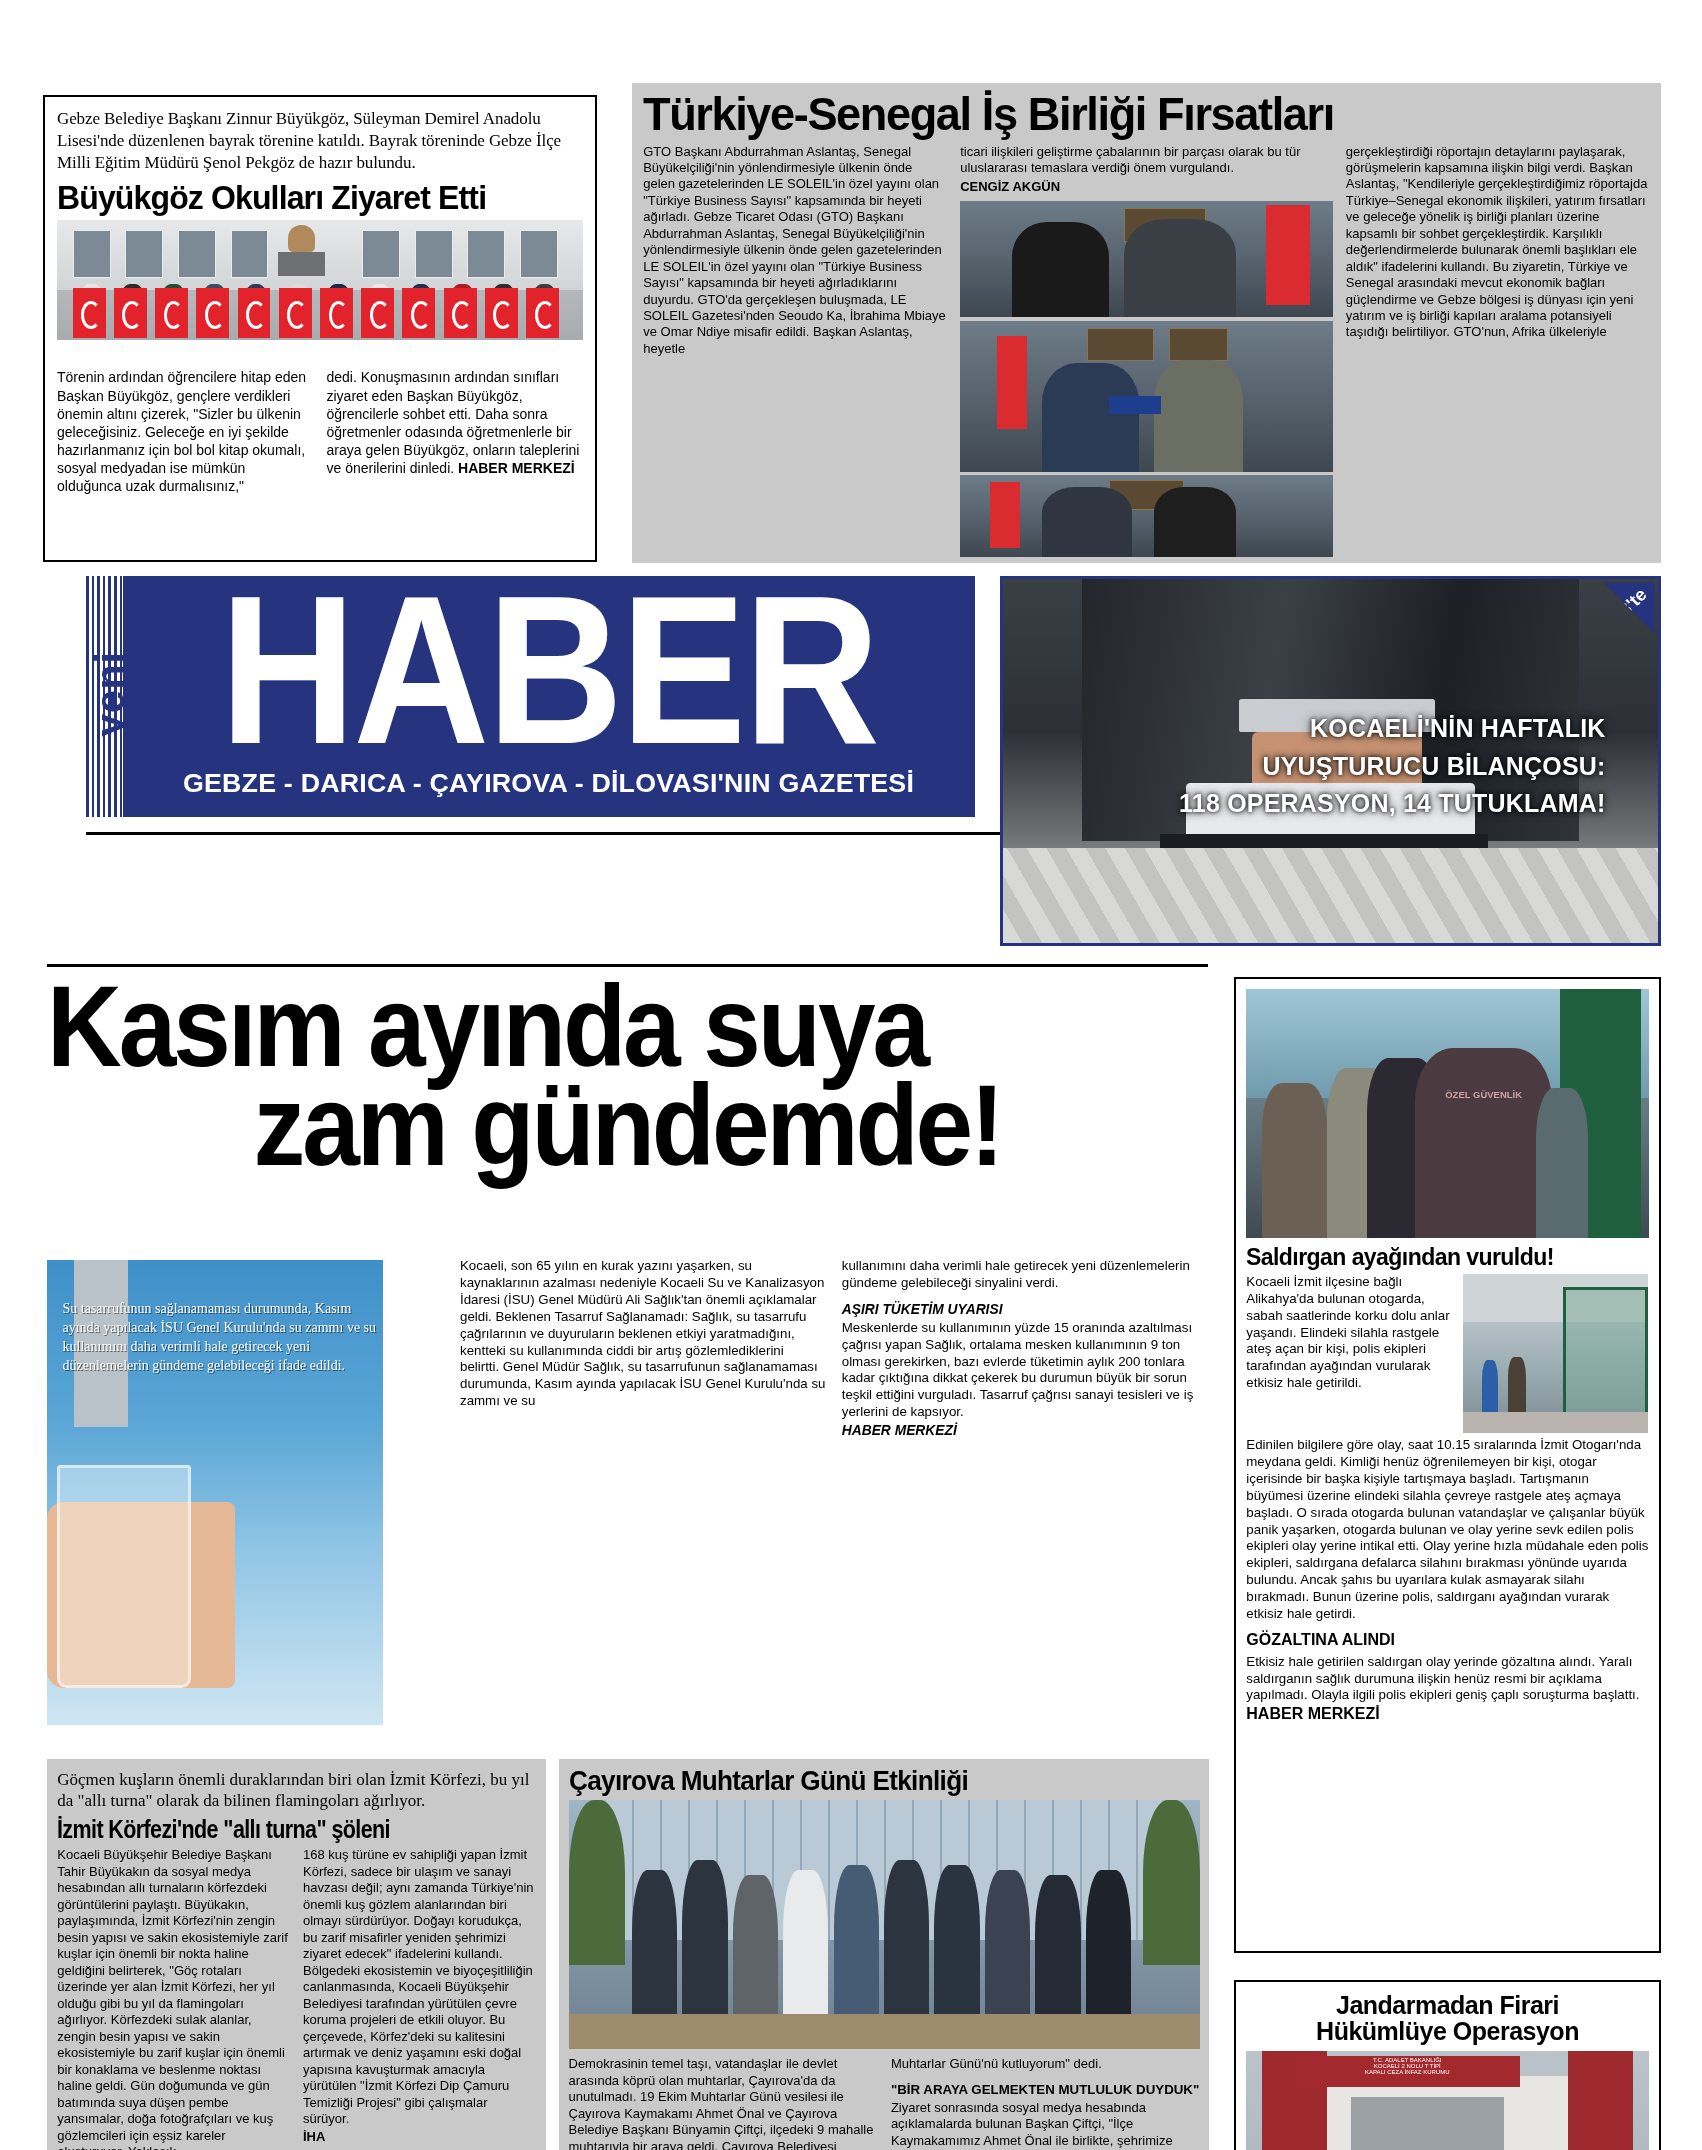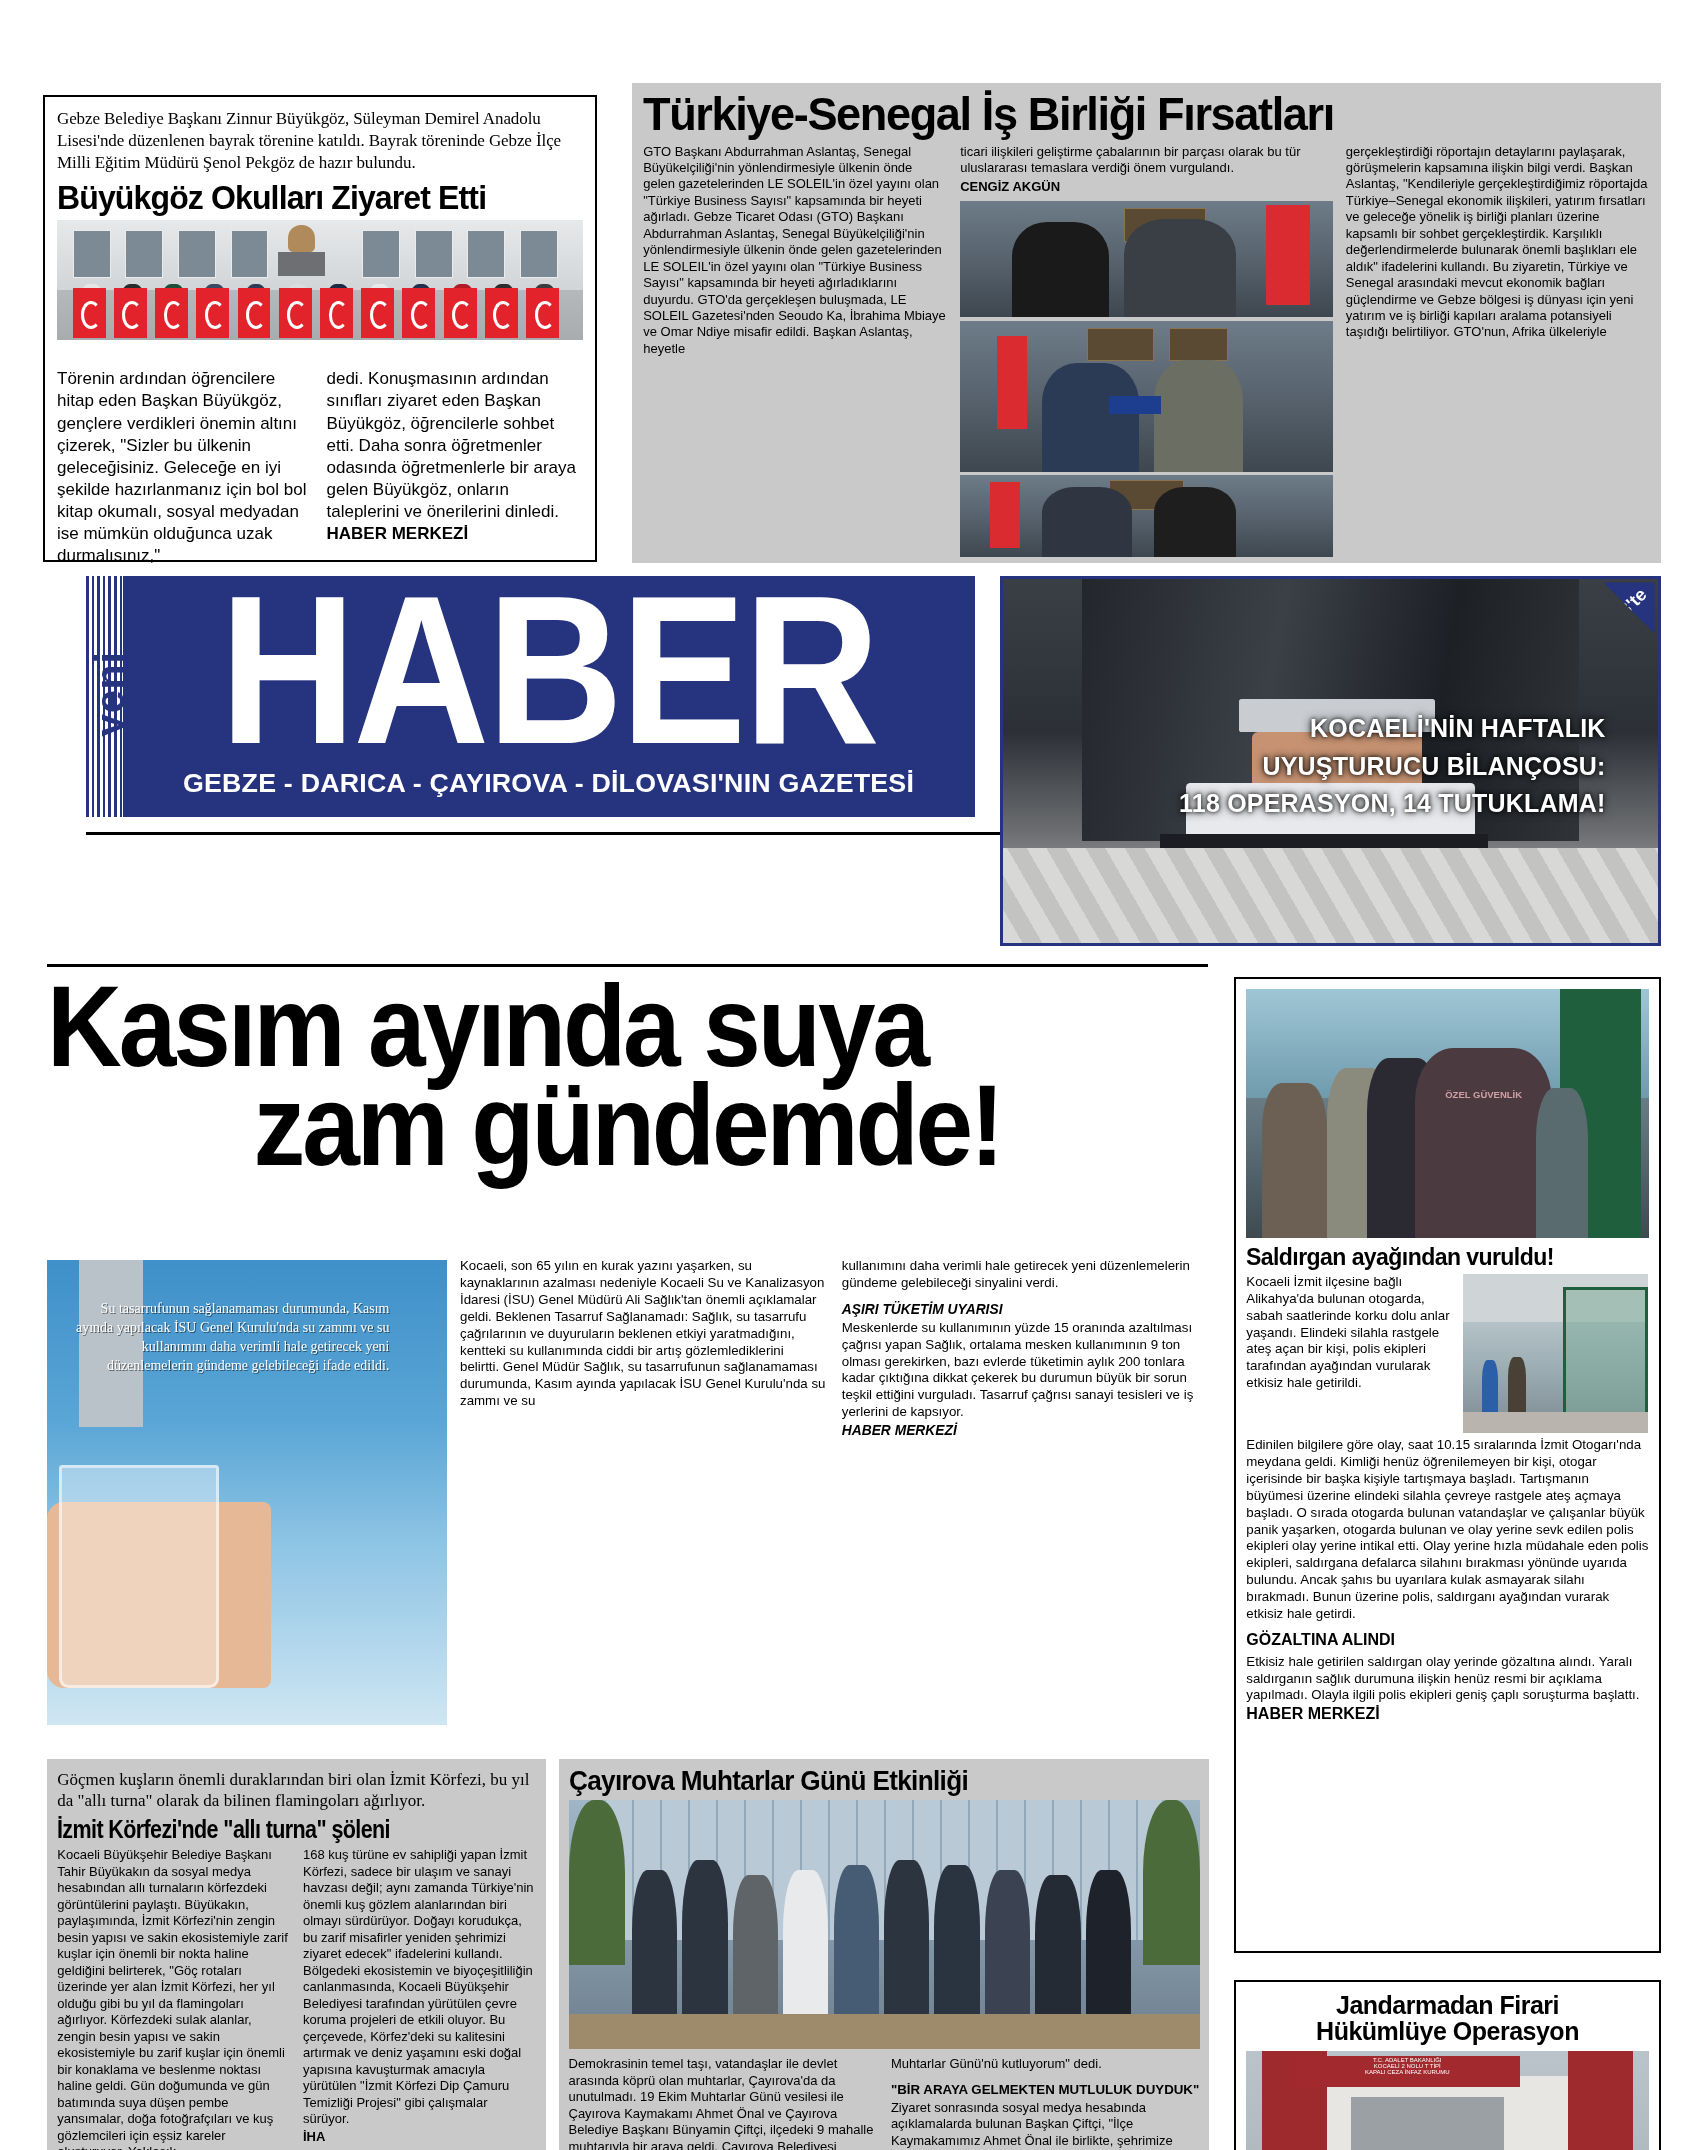--- a/index.html
+++ b/index.html
@@ -30,21 +30,21 @@
     font-weight:bold; font-size:33px; line-height:1.0;
     letter-spacing:-0.9px; margin:6.9px 0 6px 0; white-space:nowrap;
     transform:scaleX(0.97); transform-origin:left center;
   }
   #top-left .photo {
     width:100%; height:120px; margin-bottom:6.9px;
     background:
       linear-gradient(#cfd6dc 0 0) ;
     position:relative; overflow:hidden;
   }
-  #top-left .body { font-size:17px; line-height:1.30;margin-top:28px; }
+  #top-left .body { font-size:14px; line-height:1.30;margin-top:28px; }
   .b { font-weight:bold; }
 
   
   .school-bg{position:absolute;inset:0;background:
      linear-gradient(180deg,#dfe3e6 0%,#d6dadd 46%,#b9bcbe 47%,#a9acae 100%);}
   .school-bld{position:absolute;left:0;top:0;width:100%;height:58%;
      background:linear-gradient(180deg,#e6e8ea,#d2d5d7);}
   .win{position:absolute;top:8%;width:7.2%;height:40%;background:#7c8a96;
      border:1.3px solid #e9ebec;}
   .flagrow{position:absolute;bottom:2%;left:1%;width:98%;height:56%;}
@@ -126,22 +126,22 @@
   
   #main-hd{position:absolute;left:47px;top:977px;width:1161px;}
   #main-hd .l{font-weight:bold;font-size:115px;line-height:0.86;
      letter-spacing:-3.4px;transform:scaleX(0.90);transform-origin:left center;
      white-space:nowrap;}
   #main-hd .l2{text-align:center;transform:scaleX(0.90);transform-origin:center center;}
   #rule-top{position:absolute;left:47px;top:964px;width:1161px;height:3px;background:#000;}
 
   
   #water{position:absolute;left:47px;top:1247px;width:1161px;height:495px;}
-  #water-photo{position:absolute;left:0;top:13px;width:400px;height:465px;overflow:hidden;
-     background:linear-gradient(180deg,#3f8fc9 0%,#5aa6d6 35%,#8cc3e4 60%,#cfe6f3 100%);text-align:right;}
+  #water-photo{position:absolute;left:0;top:13px;width:336px;height:465px;overflow:hidden;
+     background:linear-gradient(180deg,#3f8fc9 0%,#5aa6d6 35%,#8cc3e4 60%,#cfe6f3 100%);}
   #water-photo .tap{position:absolute;left:8%;top:0;width:16%;height:36%;background:#b8c2c8;}
   #water-photo .glass{position:absolute;left:3%;top:44%;width:40%;height:48%;
      background:rgba(255,255,255,.38);border:3.4px solid rgba(255,255,255,.55);border-radius:3.4px 3.4px 9.5px 9.5px;}
   #water-photo .hand{position:absolute;left:0;top:52%;width:56%;height:40%;
      background:#e7b895;border-radius:17px 7.7px 7.7px 17px;}
   #water-caption{position:absolute;left:15.5px;top:39px;width:327px;
      color:#fff;font-family:"Liberation Serif",serif;font-size:14px;line-height:1.36;
      text-shadow:0.9px 0.9px 0 rgba(0,0,0,.55);}
   #water .cols{position:absolute;left:413px;top:11.2px;width:748px;height:473px;
      display:flex;gap:15.5px;}

